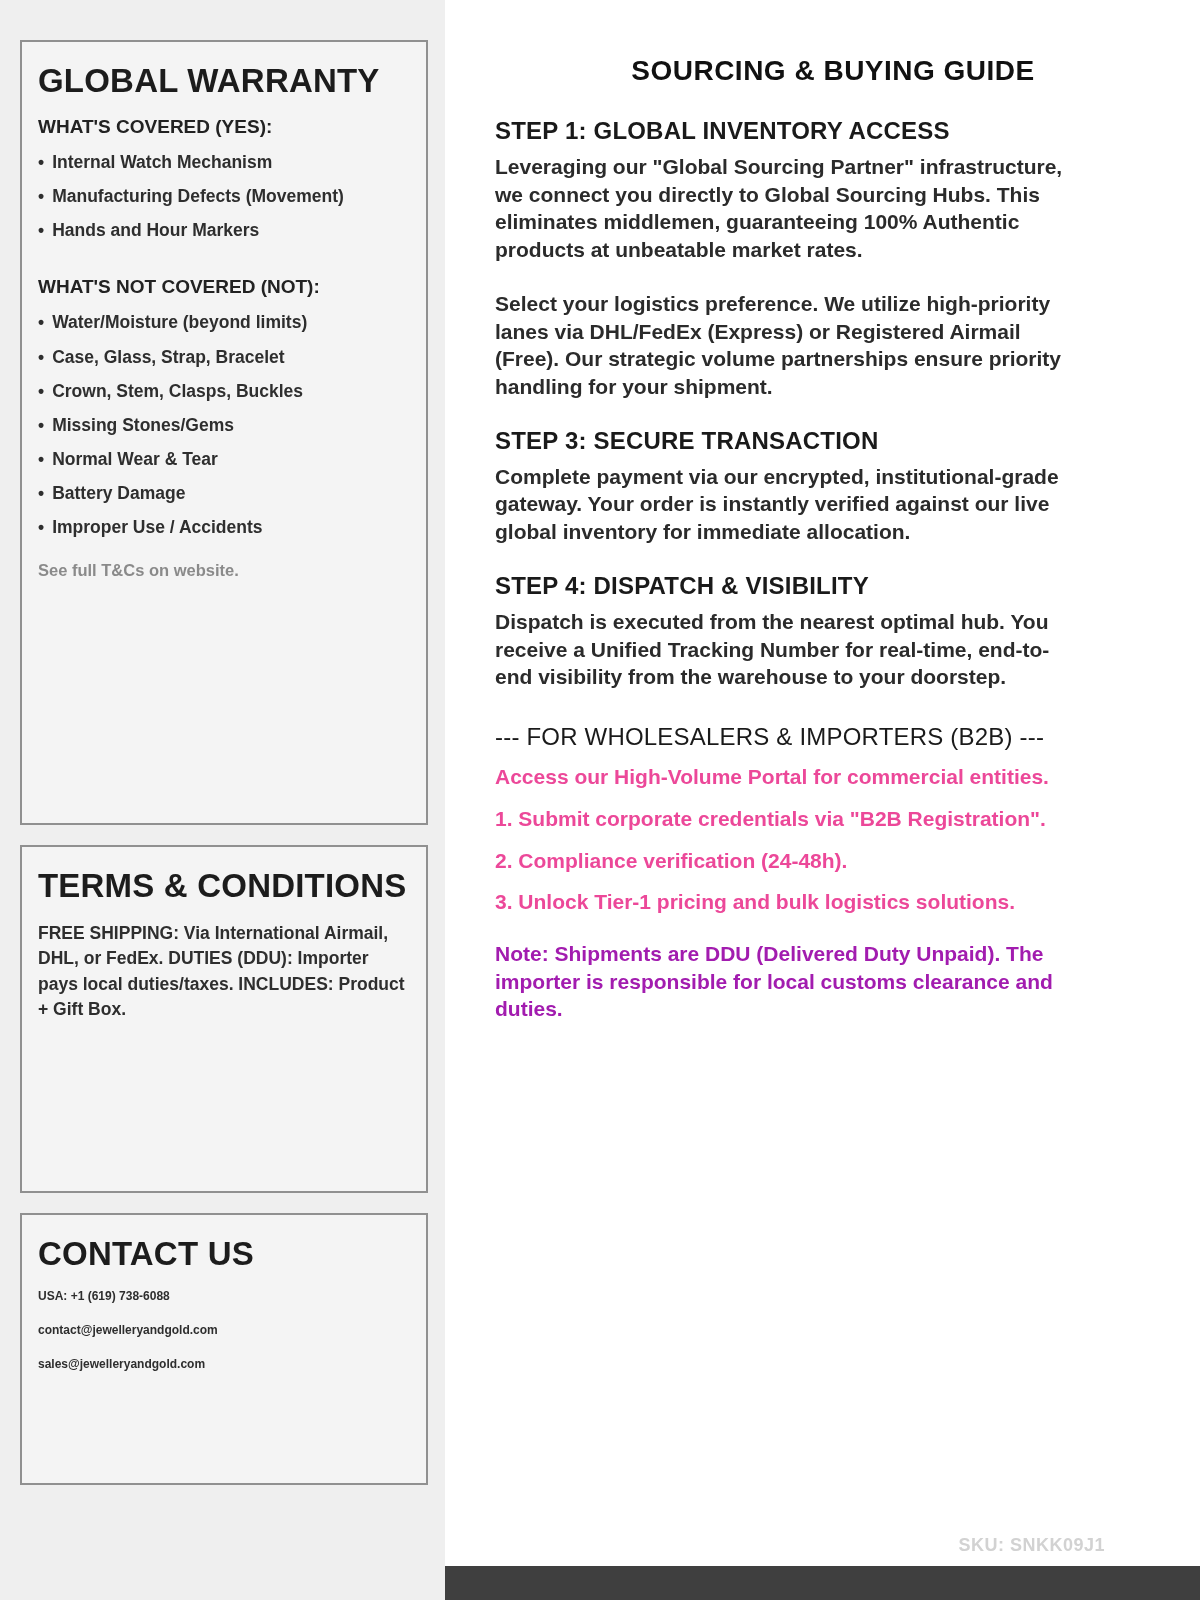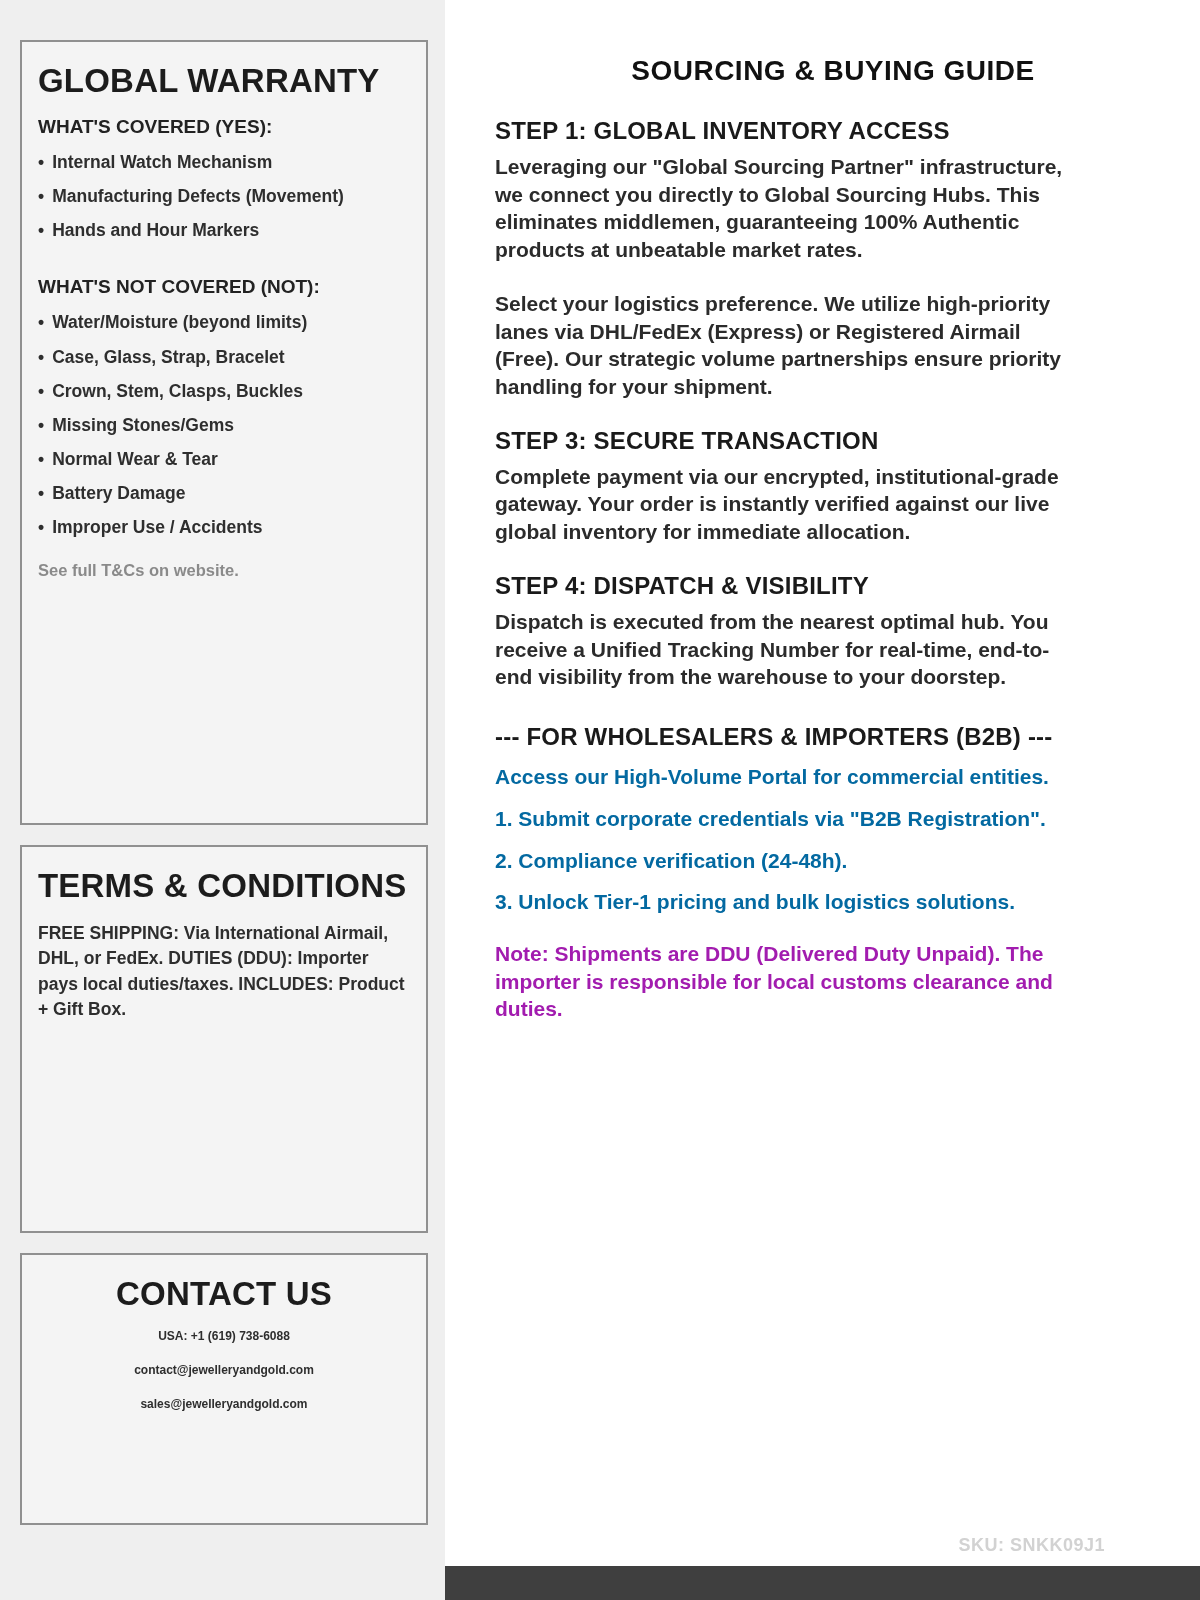--- a/index.html
+++ b/index.html
@@ -26,22 +26,22 @@
     padding: 40px 17px 0 20px;
     flex-shrink: 0;
   }
   .box {
     border: 2px solid #909090;
     background: #f4f4f4;
     padding: 20px 16px;
     margin-bottom: 20px;
   }
   .box-warranty { height: 785px; }
-  .box-terms    { height: 388px; }
-  .box-contact  { height: 272px; text-align: center; }
+  .box-terms    { height: 348px; }
+  .box-contact  { height: 272px; }
 
   .box h2 {
     font-size: 33px;
     font-weight: 700;
     color: #1c1c1c;
     letter-spacing: 0.2px;
     margin-bottom: 16px;
   }
   .sub-heading {
     font-size: 19px;
@@ -110,29 +110,29 @@
   }
   .step-body {
     font-size: 21px;
     font-weight: 600;
     color: #2b2b2b;
     line-height: 1.32;
   }
   .b2b { width: 600px; margin-top: 32px; }
   .b2b-heading {
     font-size: 24px;
-    font-weight: 700;
+    font-weight: 400;
     color: #1a1a1a;
     margin-bottom: 12px;
     letter-spacing: 0.2px;
   }
   .b2b-intro, .b2b-item {
     font-size: 21px;
     font-weight: 600;
-    color: #0369a1;
+    color: #ec4899;
     line-height: 1.32;
     width: 575px;
     margin-bottom: 14px;
   }
   .b2b-note {
     font-size: 21px;
     font-weight: 600;
     color: #a21caf;
     line-height: 1.32;
     width: 575px;

